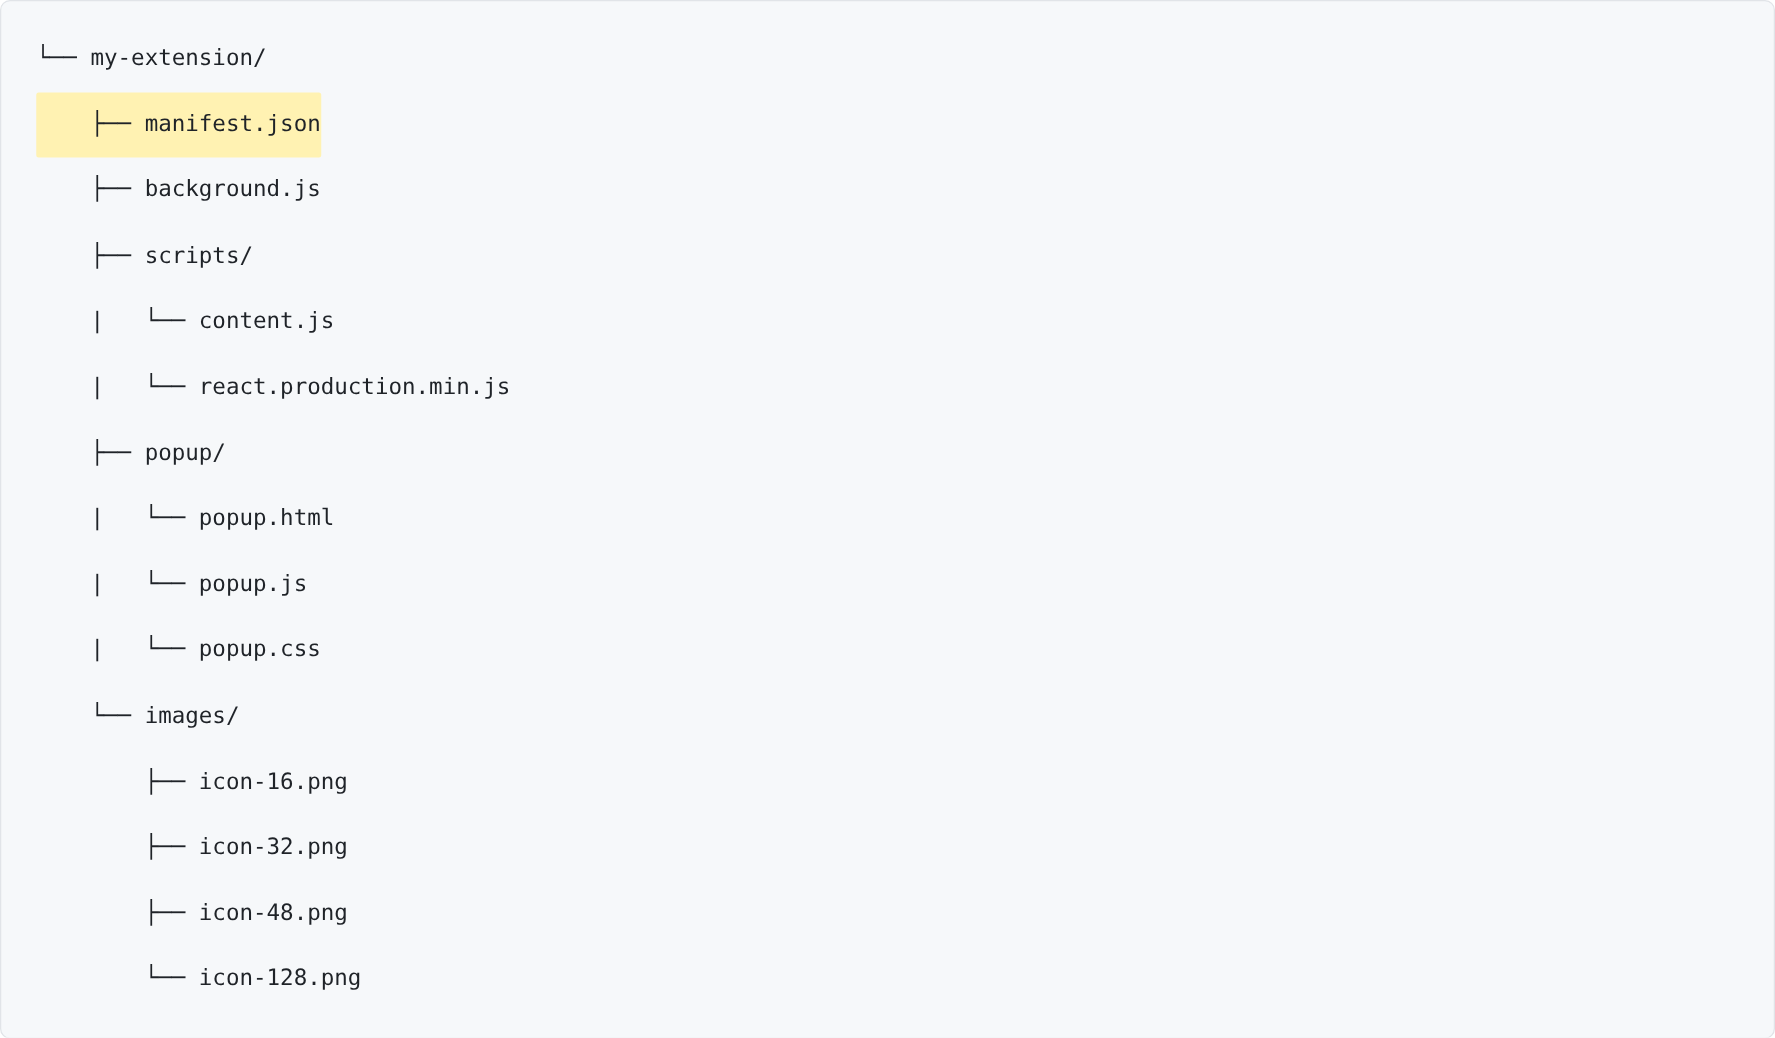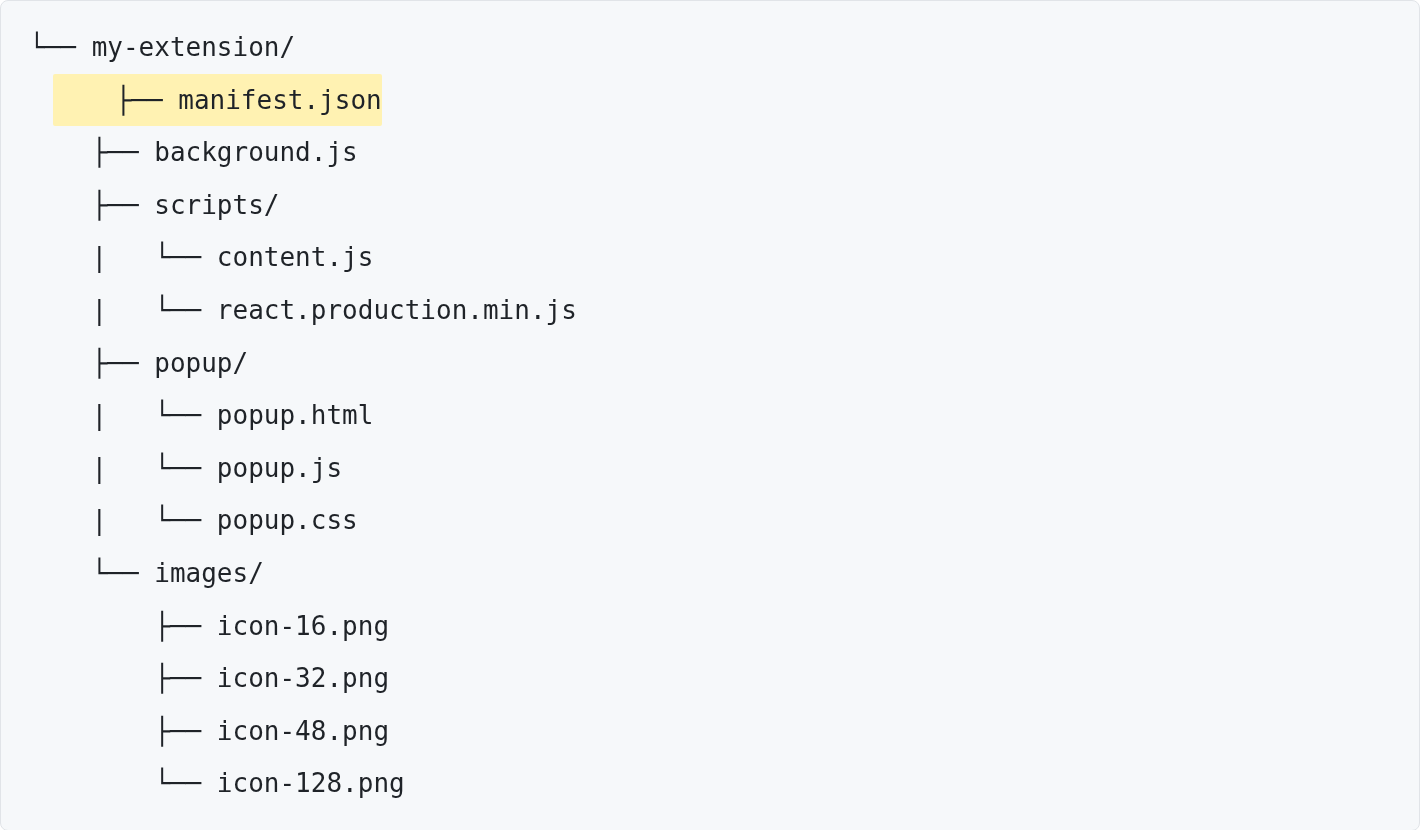--- a/index.html
+++ b/index.html
@@ -11,36 +11,35 @@
   }
   .code-block {
     margin: 0;
     width: 1420px;
     box-sizing: border-box;
     border: 1px solid #e1e4e8;
     border-radius: 8px;
     background: #f6f8fa;
     padding: 20px 0 20px 0;
     font-family: ui-monospace, SFMono-Regular, "SF Mono", Menlo, Consolas, "Liberation Mono", monospace;
-    font-size: 26px;
+    font-size: 18px;
     line-height: 52.6px;
     color: #1f2328;
     overflow: hidden;
   }
   .code-inner {
     display: block;
     white-space: pre;
     padding-left: 28px;
   }
   .line {
     display: block;
   }
   .highlight-row {
     display: block;
-    margin-left: 24px;
   }
   .hl {
     display: inline-block;
     background: #fff2b2;
     border-radius: 2px;
   }
 </style>
 </head>
 <body>
 

